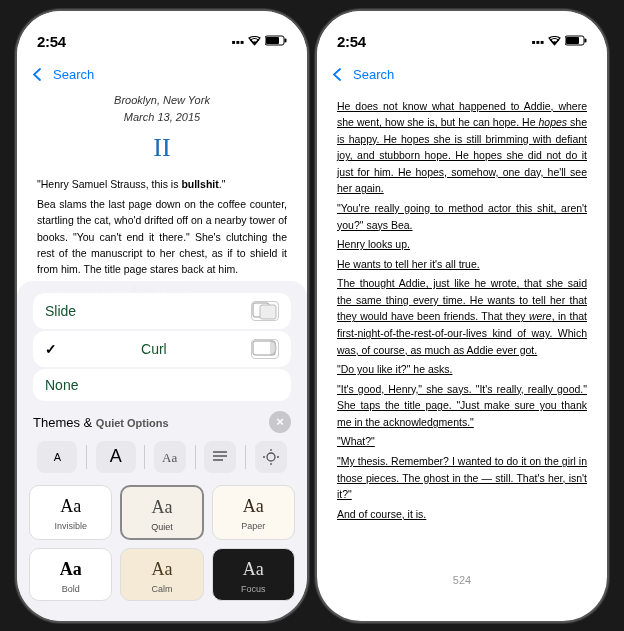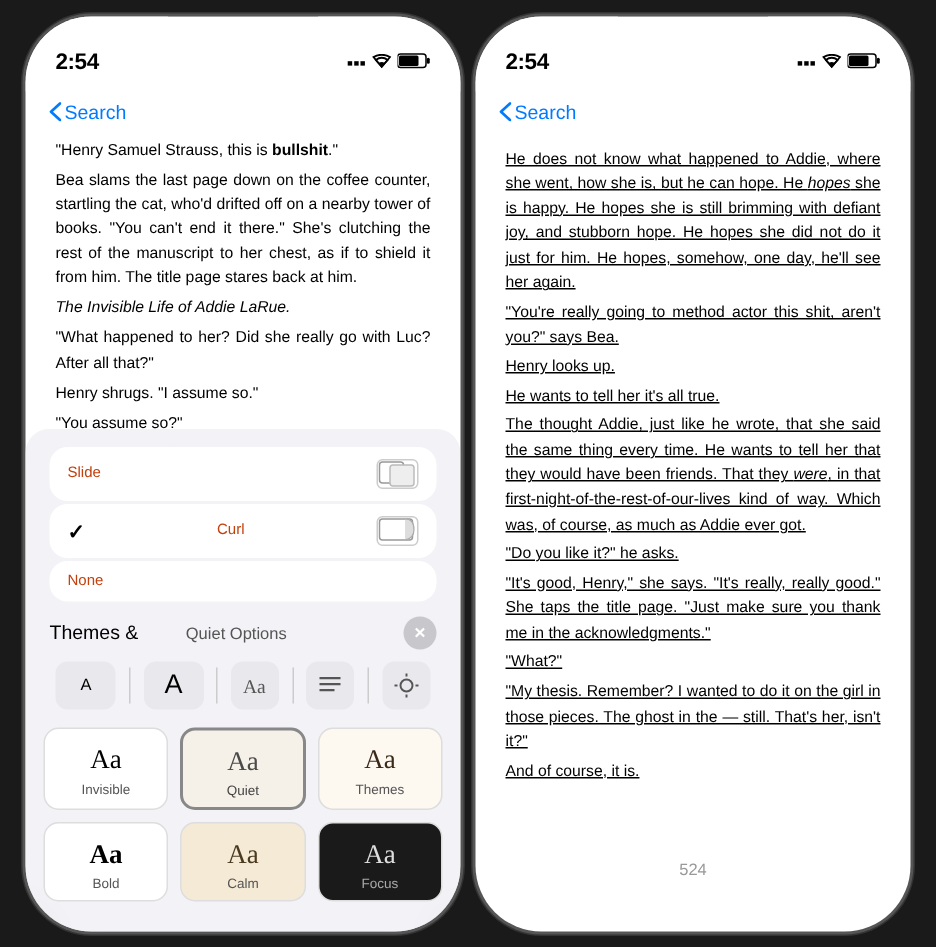--- a/index.html
+++ b/index.html
@@ -80,21 +80,21 @@
       padding: 6px 16px 6px 16px;
       display: flex;
       align-items: center;
     }
 
     .nav-back {
       color: #007AFF;
       font-size: 15px;
       display: flex;
       align-items: center;
-      gap: 2px;
+      gap: 12px;
     }
 
     .nav-back span {
       font-size: 13px;
     }
 
     
     .book-content {
       padding: 4px 20px;
       font-size: 11px;
@@ -160,22 +160,22 @@
       background: #fff;
       border-radius: 12px;
       margin-bottom: 2px;
     }
 
     .slide-option-row.with-check {
       position: relative;
     }
 
     .slide-option-label {
-      font-size: 10px;
-      color: #c2410c;
+      font-size: 14px;
+      color: #14532d;
     }
 
     .checkmark {
       color: #000;
       font-size: 14px;
       font-weight: 600;
     }
 
     .slide-icon {
       width: 28px;
@@ -363,20 +363,25 @@
     <div class="nav-bar">
       <div class="nav-back">
         <svg width="8" height="13" viewBox="0 0 8 13">
             <polyline points="7,1 1,6.5 7,12" fill="none" stroke="#007AFF" stroke-width="1.8" stroke-linecap="round"></polyline>
           </svg>
         <span>Search</span>
       </div>
     </div>
 
     <div class="book-content">
+      <div class="chapter-header">
+        <div class="chapter-location">Brooklyn, New York</div>
+        <div class="chapter-location">March 13, 2015</div>
+        <div class="chapter-num">II</div>
+      </div>
       <p>"Henry Samuel Strauss, this is <span class="bold">bullshit</span>."</p>
       <p>Bea slams the last page down on the coffee counter, startling the cat, who'd drifted off on a nearby tower of books. "You can't end it there." She's clutching the rest of the manuscript to her chest, as if to shield it from him. The title page stares back at him.</p>
       <p><span class="italic">The Invisible Life of Addie LaRue.</span></p>
       <p>"What happened to her? Did she really go with Luc? After all that?"</p>
       <p>Henry shrugs. "I assume so."</p>
       <p>"You assume so?"</p>
       <p>The truth is, he doesn't know.</p>
     </div>
 
     <div class="overlay-panel">
@@ -402,21 +407,21 @@
           </div>
         </div>
         <div class="slide-option-row">
           <span class="slide-option-label">None</span>
           <div style="width:26px;"></div>
         </div>
       </div>
 
       <div class="themes-header">
         <div>
-          <span class="themes-title">Themes &amp; <span style="color:#555; font-size:11px; font-weight:400;margin-left:28px;">Quiet Options</span></span>
+          <span class="themes-title">Themes &amp; <span style="color:#555; font-size:11px; font-weight:700;">Quiet Options</span></span>
         </div>
         <div class="close-btn">×</div>
       </div>
 
       <div class="font-controls">
         <div class="font-btn small">
           <span>A</span>
         </div>
         <div class="font-separator"></div>
         <div class="font-btn large">
@@ -452,21 +457,21 @@
         <div class="theme-card original">
           <div class="theme-aa">Aa</div>
           <div class="theme-name">Invisible</div>
         </div>
         <div class="theme-card quiet selected">
           <div class="theme-aa">Aa</div>
           <div class="theme-name">Quiet</div>
         </div>
         <div class="theme-card paper">
           <div class="theme-aa">Aa</div>
-          <div class="theme-name">Themes</div>
+          <div class="theme-name">Paper</div>
         </div>
         <div class="theme-card bold">
           <div class="theme-aa" style="font-weight:900;">Aa</div>
           <div class="theme-name">Bold</div>
         </div>
         <div class="theme-card calm">
           <div class="theme-aa">Aa</div>
           <div class="theme-name">Calm</div>
         </div>
         <div class="theme-card focus">

